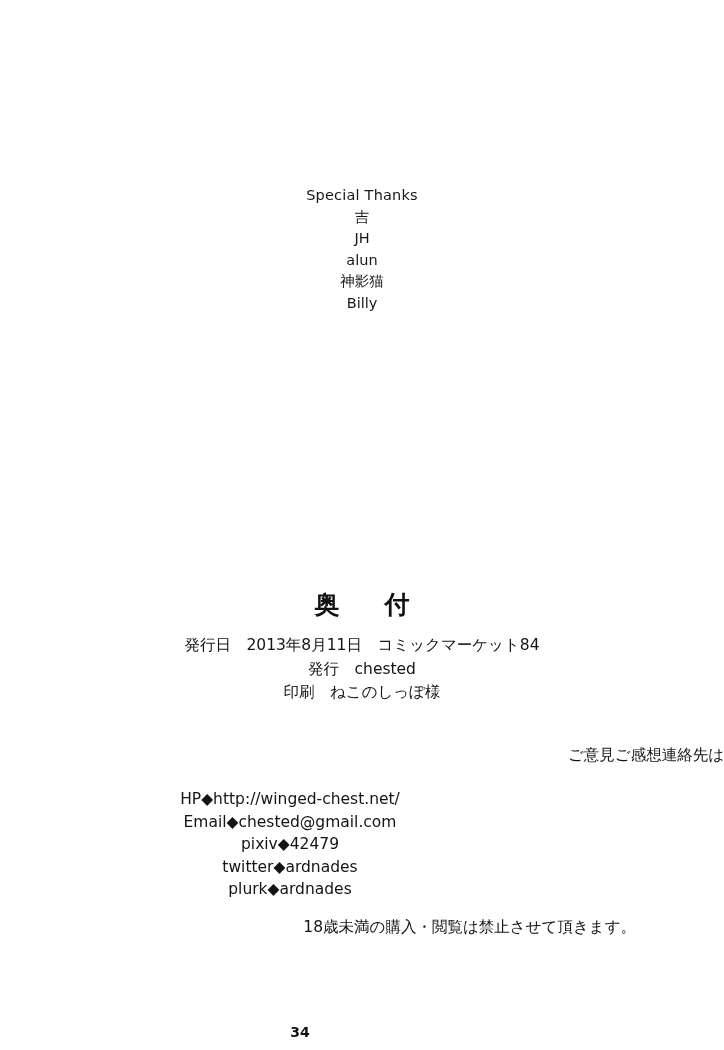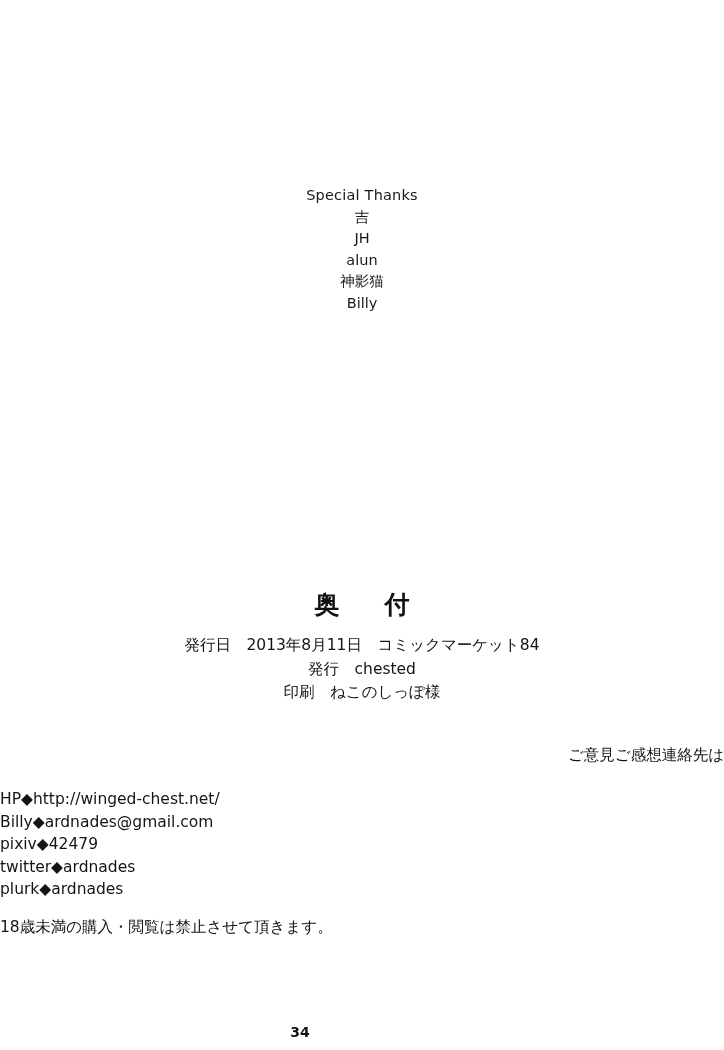--- a/index.html
+++ b/index.html
@@ -82,36 +82,36 @@
     line-height: 23px;
     color: #141414;
   }
 
   
   .contact-list {
     position: absolute;
     top: 788px;
     left: 0;
     width: 580px;
-    text-align: left;
+    text-align: center;
   }
   .contact-line {
     font-size: 15.5px;
     line-height: 22.5px;
     color: #141414;
     white-space: pre;
   }
 
   
   .notice {
     position: absolute;
     top: 916px;
     left: 0;
     width: 636px;
-    text-align: left;
+    text-align: right;
     font-size: 15.5px;
     line-height: 23px;
     color: #141414;
   }
 
   
   .page-number {
     position: absolute;
     top: 1024px;
     left: 0;
@@ -141,21 +141,21 @@
   <div class="colophon-info">
     <div class="info-line">発行日　2013年8月11日　コミックマーケット84</div>
     <div class="info-line">発行　chested</div>
     <div class="info-line">印刷　ねこのしっぽ様</div>
   </div>
 
   <div class="contact-intro">ご意見ご感想連絡先は</div>
 
   <div class="contact-list">
     <div class="contact-line">HP◆http://winged-chest.net/</div>
-    <div class="contact-line">Billy◆ardnades@gmail.com</div>
+    <div class="contact-line">Email◆chested@gmail.com</div>
     <div class="contact-line">pixiv◆42479</div>
     <div class="contact-line">twitter◆ardnades</div>
     <div class="contact-line">plurk◆ardnades</div>
   </div>
 
   <div class="notice">18歳未満の購入・閲覧は禁止させて頂きます。</div>
 
   <div class="page-number">34</div>
 
 </div>

